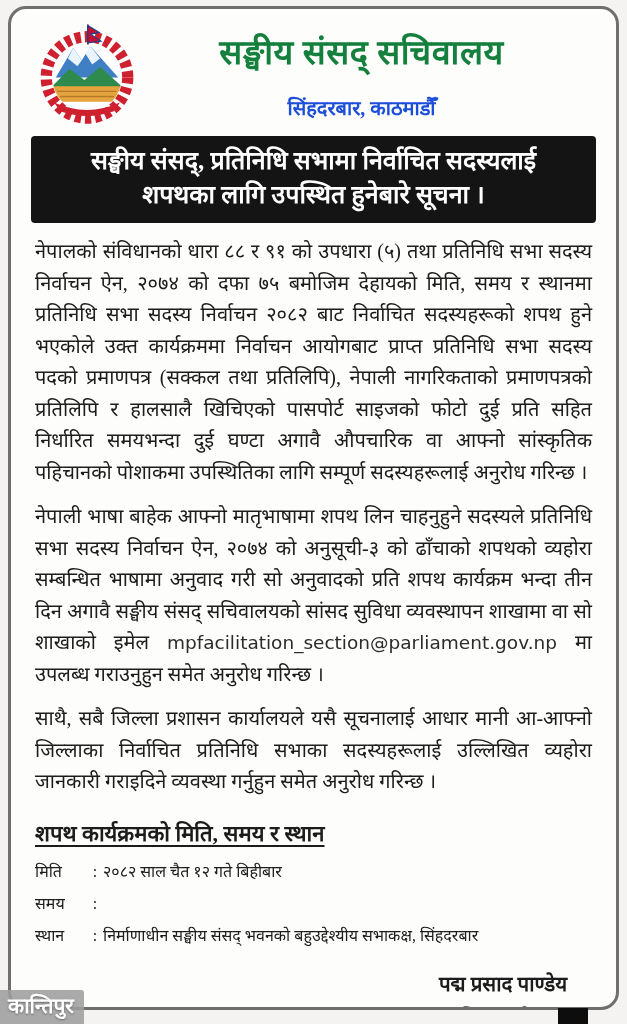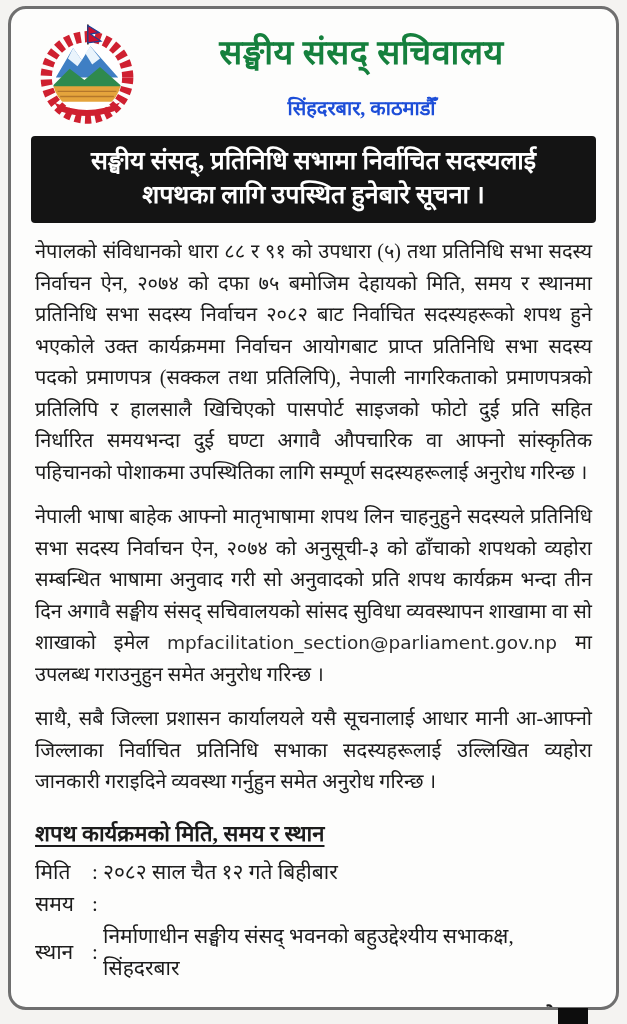--- a/index.html
+++ b/index.html
@@ -66,21 +66,21 @@
     font-size: 22px;
     font-weight: 700;
     text-decoration: underline;
     text-underline-offset: 4px;
     text-decoration-thickness: 2px;
     margin-bottom: 9px;
   }
   .sched-row {
     display: flex;
     align-items: center;
-    font-size: 21px;
+    font-size: 16px;
     line-height: 32px;
   }
   .sched-label { min-width: 52px; }
   .sched-sep { width: 16px; text-align: center; }
   .sched-value { flex: 1; }
   .signature {
     margin: 15px 28px 0 auto;
     width: max-content;
     text-align: center;
     font-size: 20.5px;
@@ -175,14 +175,15 @@
       </div>
     </div>
 
     <div class="signature">
       <div>पद्म प्रसाद पाण्डेय</div>
       <div>महासचिव, सङ्घीय संसद्</div>
     </div>
 
   </div>
 
+  <div class="watermark">कान्तिपुर</div>
   <div class="black-mark"></div>
 </div>
 
 </body></html>

